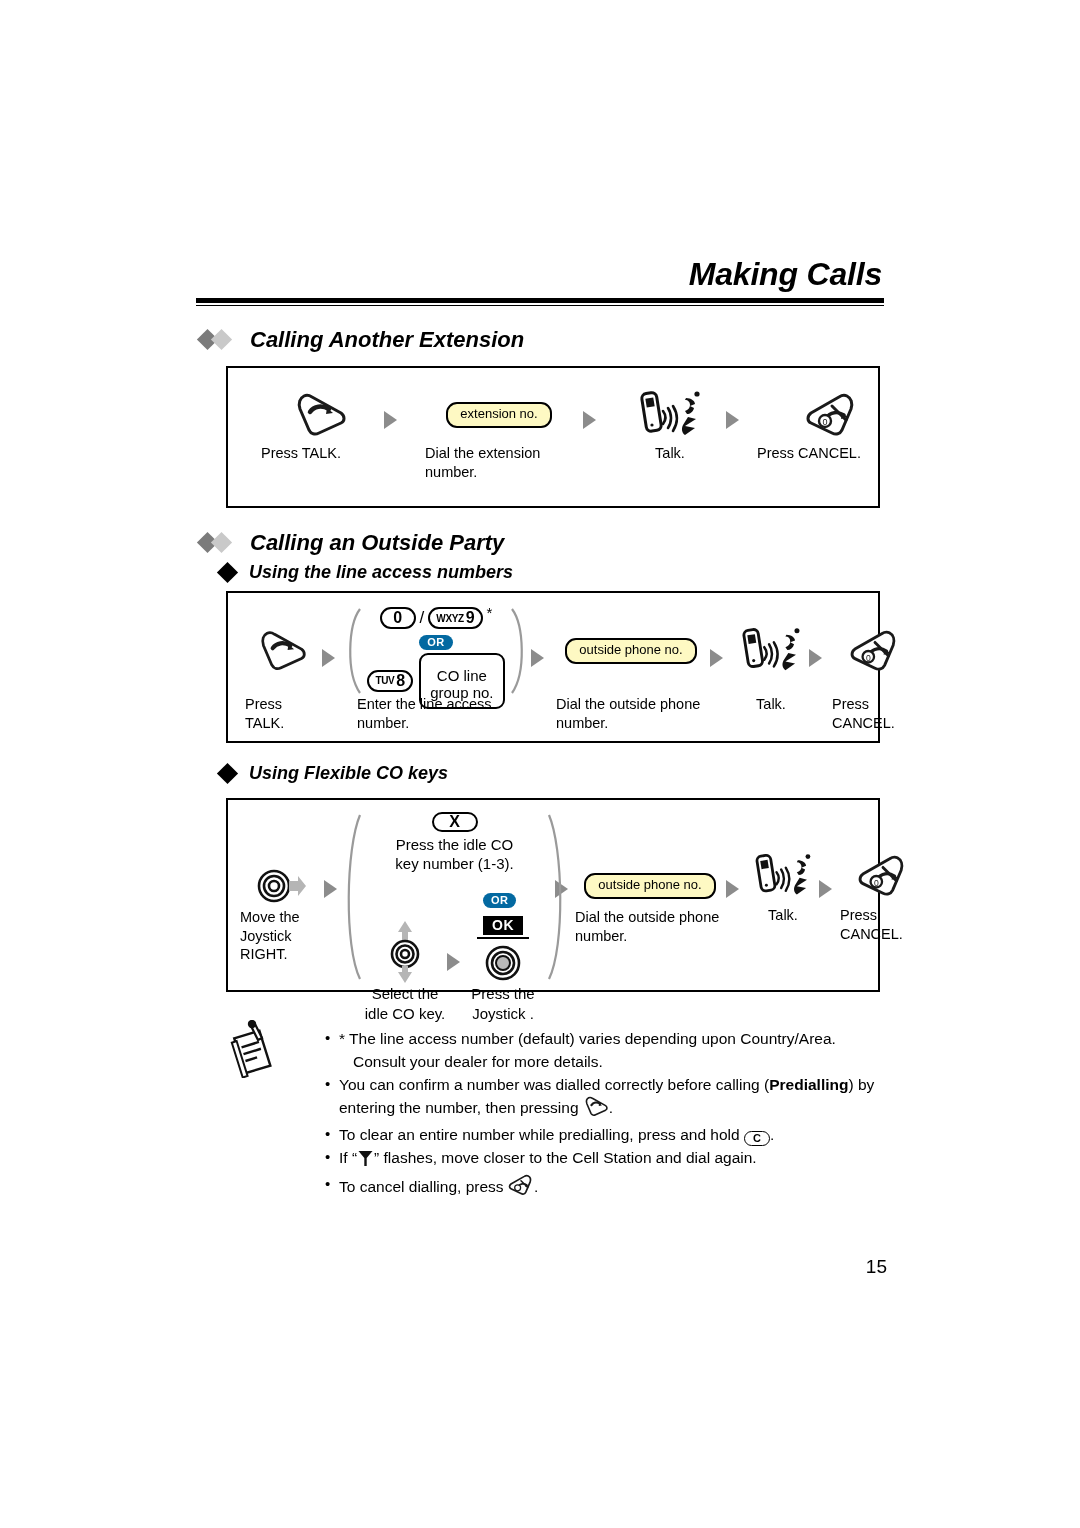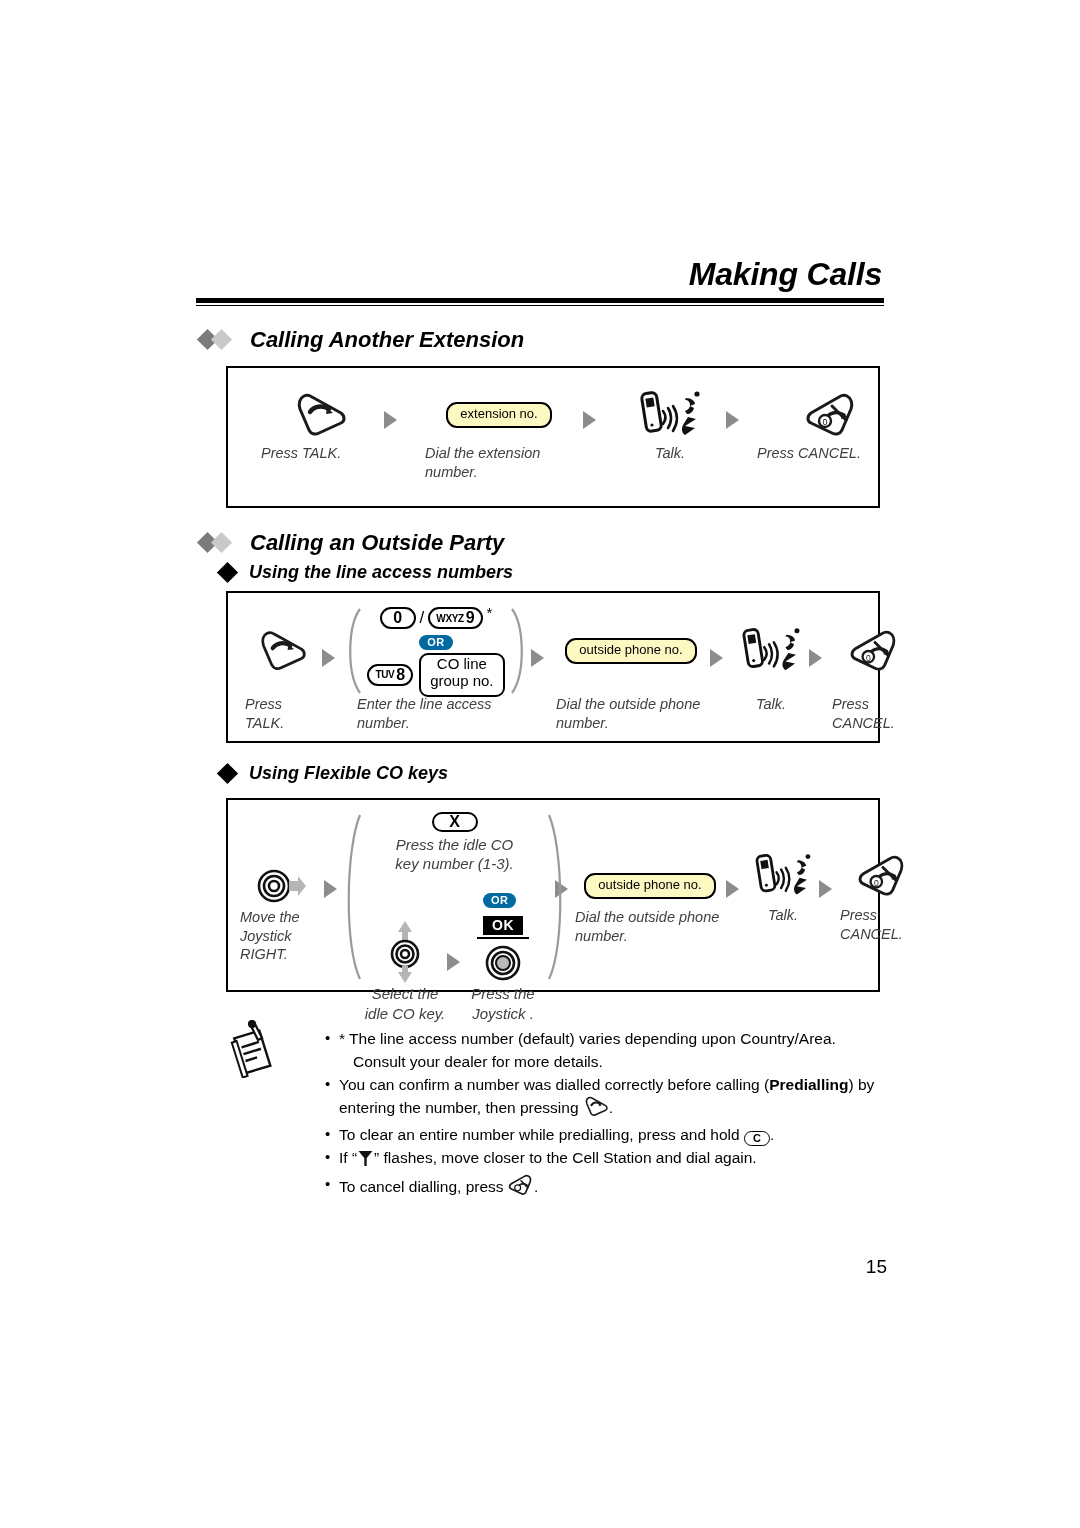--- a/index.html
+++ b/index.html
@@ -118,22 +118,21 @@
   }
   .step .glyph {
     display: flex;
     align-items: center;
     justify-content: center;
   }
   .step .caption {
     font-size: 14.5px;
     line-height: 1.28;
     text-align: left;
-    color: #404040;
-    font-style: italic;
+    color: #000000;
   }
   .caption.center { text-align: center; }
 
   .arrow {
     width: 0; height: 0;
     border-left: 13px solid #8c8c8c;
     border-top: 9px solid transparent;
     border-bottom: 9px solid transparent;
     flex: 0 0 auto;
   }
@@ -199,21 +198,21 @@
     width: 52px;
     margin: 2px auto 4px;
   }
 
   .co-box {
     border: 2px solid #000;
     border-radius: 9px;
     font-size: 15px;
     line-height: 1.15;
     text-align: center;
-    padding: 0 9px 5px;
+    padding: 12px 9px 5px;
     background: #fff;
   }
 
   
   .brace {
     font-size: 0;
     width: 22px;
     align-self: stretch;
     position: relative;
     flex: 0 0 auto;

